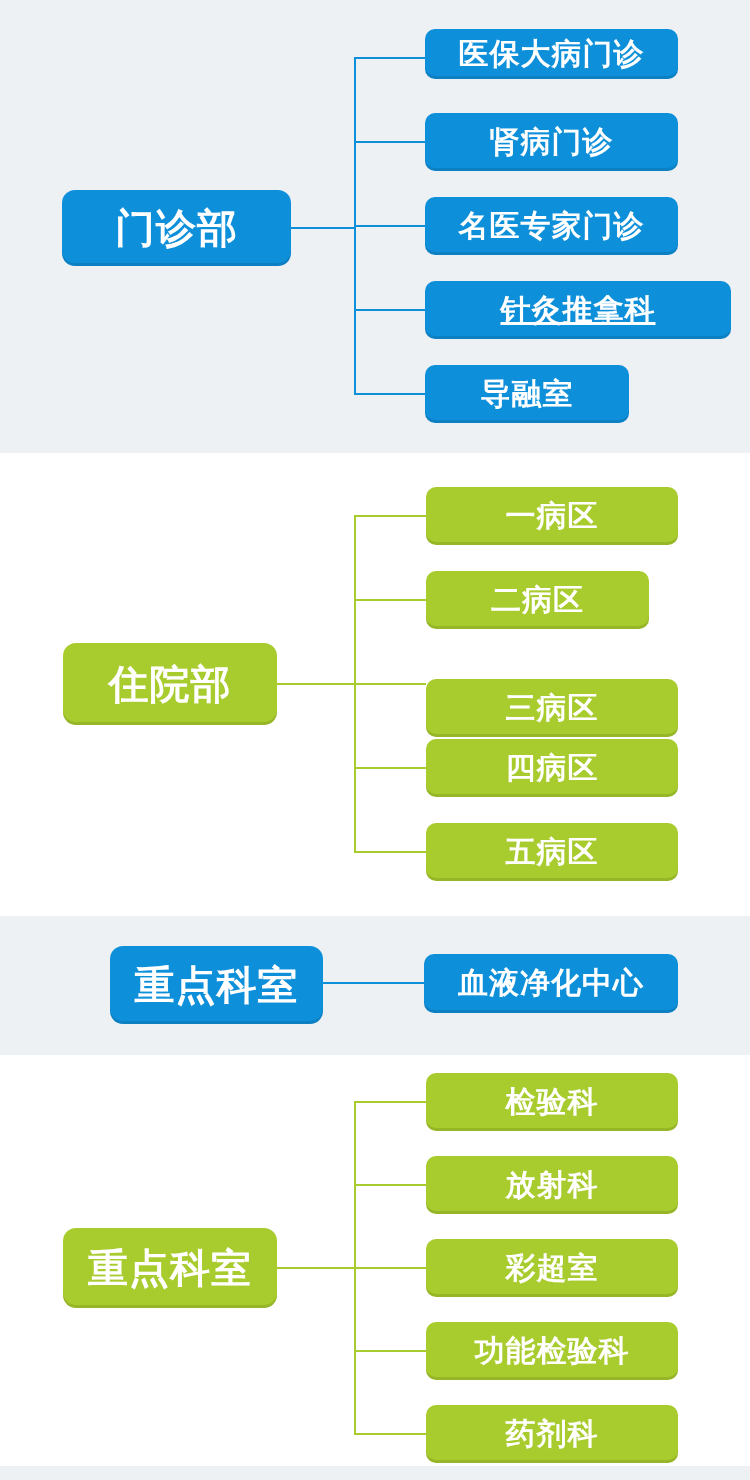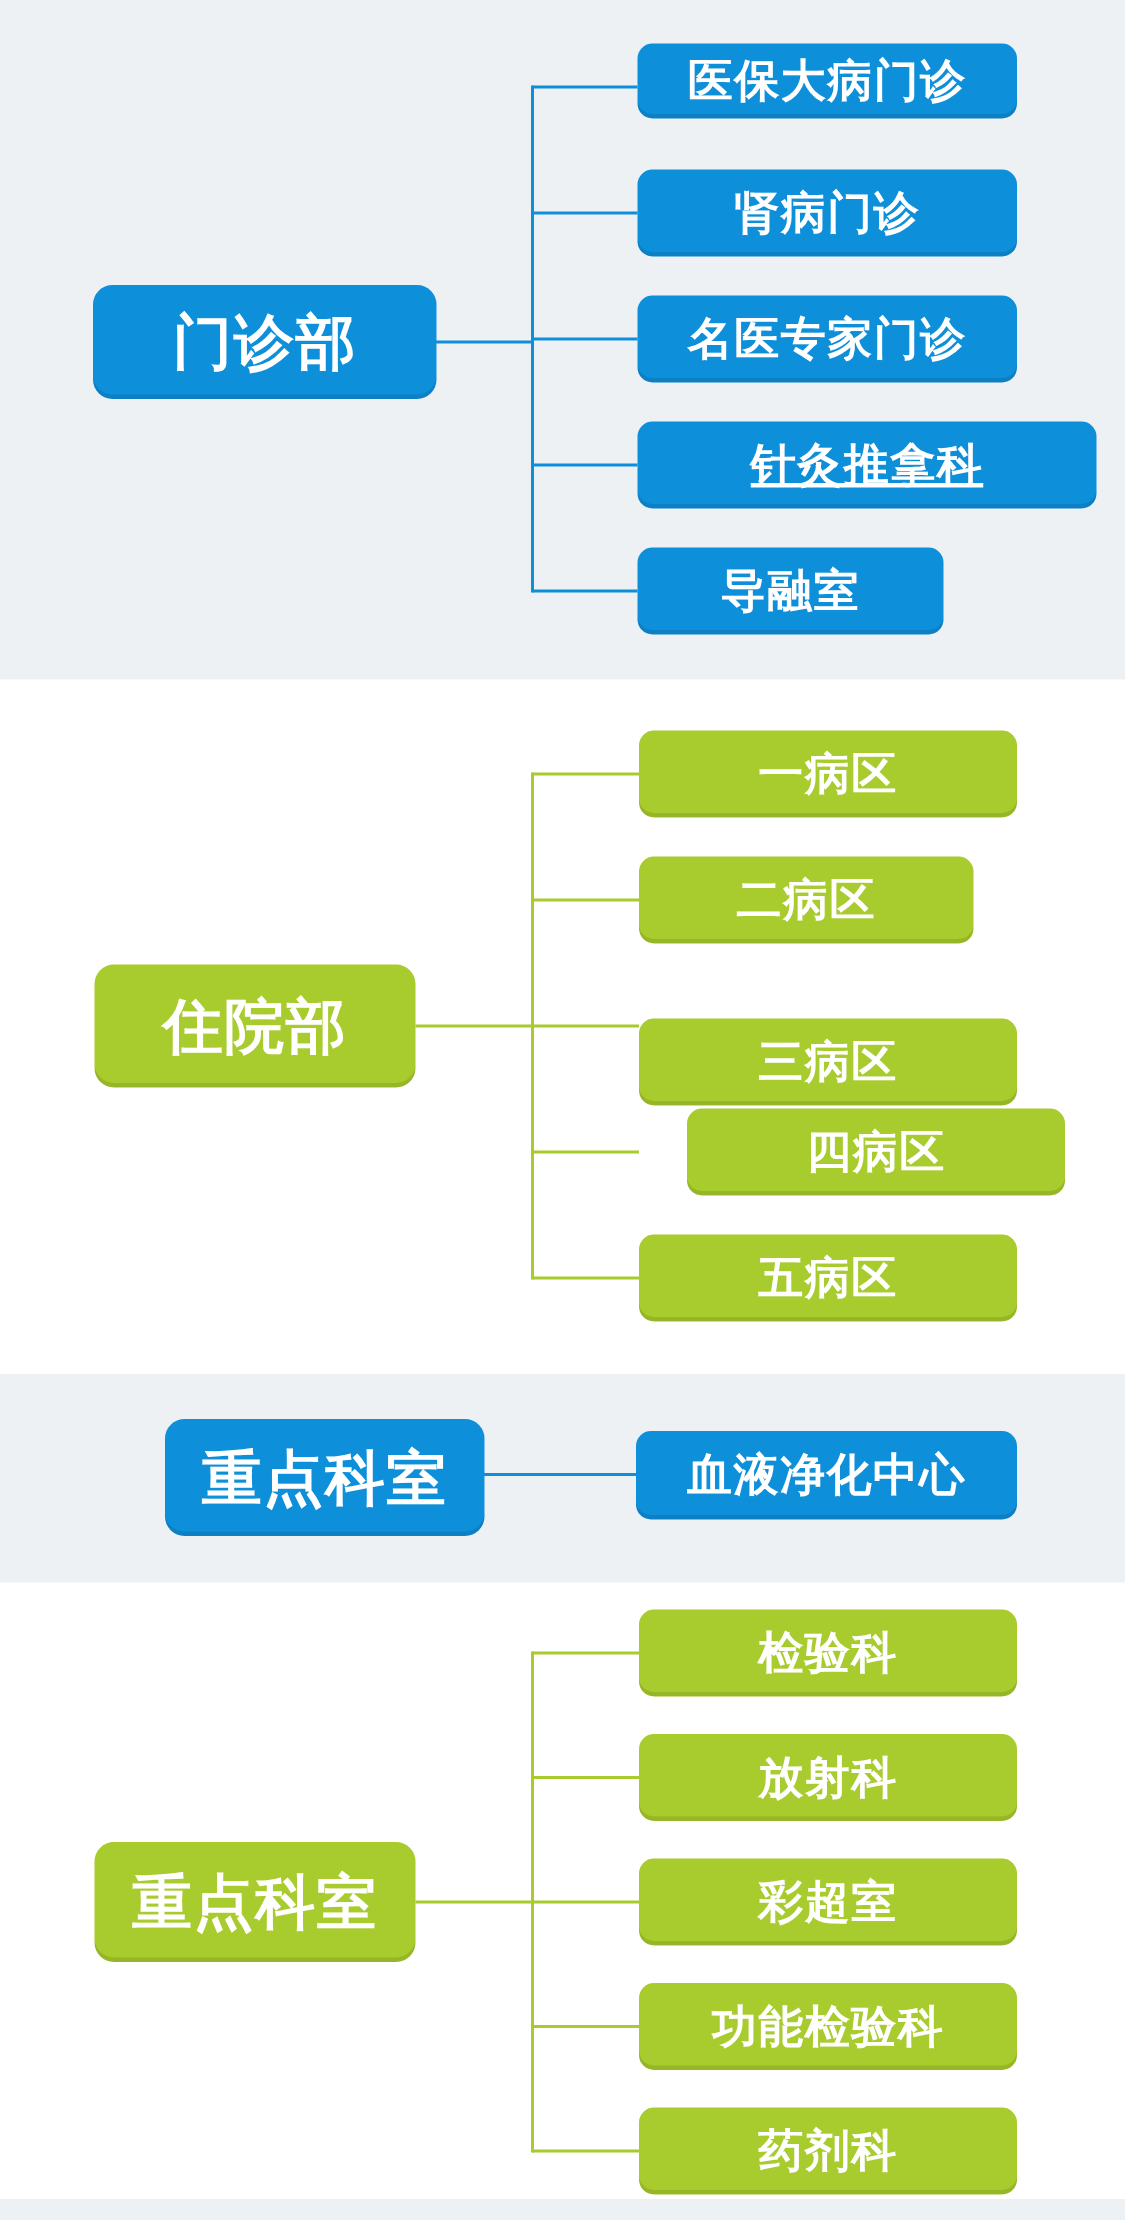--- a/index.html
+++ b/index.html
@@ -72,21 +72,21 @@
       <div class="cline" style="left: 277px; top: 683px; width: 78px; height: 2px; background: rgb(168, 203, 45);"></div>
       <div class="cline" style="left: 355px; top: 515px; width: 71px; height: 2px; background: rgb(168, 203, 45);"></div>
       <div class="cline" style="left: 355px; top: 599px; width: 71px; height: 2px; background: rgb(168, 203, 45);"></div>
       <div class="cline" style="left: 355px; top: 683px; width: 71px; height: 2px; background: rgb(168, 203, 45);"></div>
       <div class="cline" style="left: 355px; top: 767px; width: 71px; height: 2px; background: rgb(168, 203, 45);"></div>
       <div class="cline" style="left: 355px; top: 851px; width: 71px; height: 2px; background: rgb(168, 203, 45);"></div>
       <div class="node parent-node" style="left: 63px; top: 643px; width: 214px; height: 82px; background: rgb(168, 203, 45); color: rgb(255, 255, 255);">住院部</div>
       <div class="node child-node" style="left: 426px; top: 487px; width: 252px; height: 58px; background: rgb(168, 203, 45); color: rgb(255, 255, 255);">一病区</div>
       <div class="node child-node" style="left: 426px; top: 571px; width: 223px; height: 58px; background: rgb(168, 203, 45); color: rgb(255, 255, 255);">二病区</div>
       <div class="node child-node" style="left: 426px; top: 655px; width: 252px; height: 58px; background: rgb(168, 203, 45); color: rgb(255, 255, 255); margin-top: 24px;">三病区</div>
-      <div class="node child-node" style="left: 426px; top: 739px; width: 252px; height: 58px; background: rgb(168, 203, 45); color: rgb(255, 255, 255); margin-left: 32px;">四病区</div>
+      <div class="node child-node" style="left: 426px; top: 739px; width: 252px; height: 58px; background: rgb(168, 203, 45); color: rgb(255, 255, 255);">四病区</div>
       <div class="node child-node" style="left: 426px; top: 823px; width: 252px; height: 58px; background: rgb(168, 203, 45); color: rgb(255, 255, 255);">五病区</div>
     </div>
     <div>
       <div class="cline" style="left: 275px; top: 982px; width: 149px; height: 2px; background: rgb(14, 143, 218);"></div>
       <div class="node parent-node" style="left: 62px; top: 946px; width: 213px; height: 78px; background: rgb(14, 143, 218); color: rgb(255, 255, 255); margin-left: 48px;">重点科室</div>
       <div class="node child-node" style="left: 424px; top: 953.5px; width: 254px; height: 59px; background: rgb(14, 143, 218); color: rgb(255, 255, 255);">血液净化中心</div>
     </div>
     <div>
       <div class="cline" style="left: 354px; top: 1101px; width: 2px; height: 334px; background: rgb(168, 203, 45);"></div>
       <div class="cline" style="left: 277px; top: 1267px; width: 78px; height: 2px; background: rgb(168, 203, 45);"></div>

